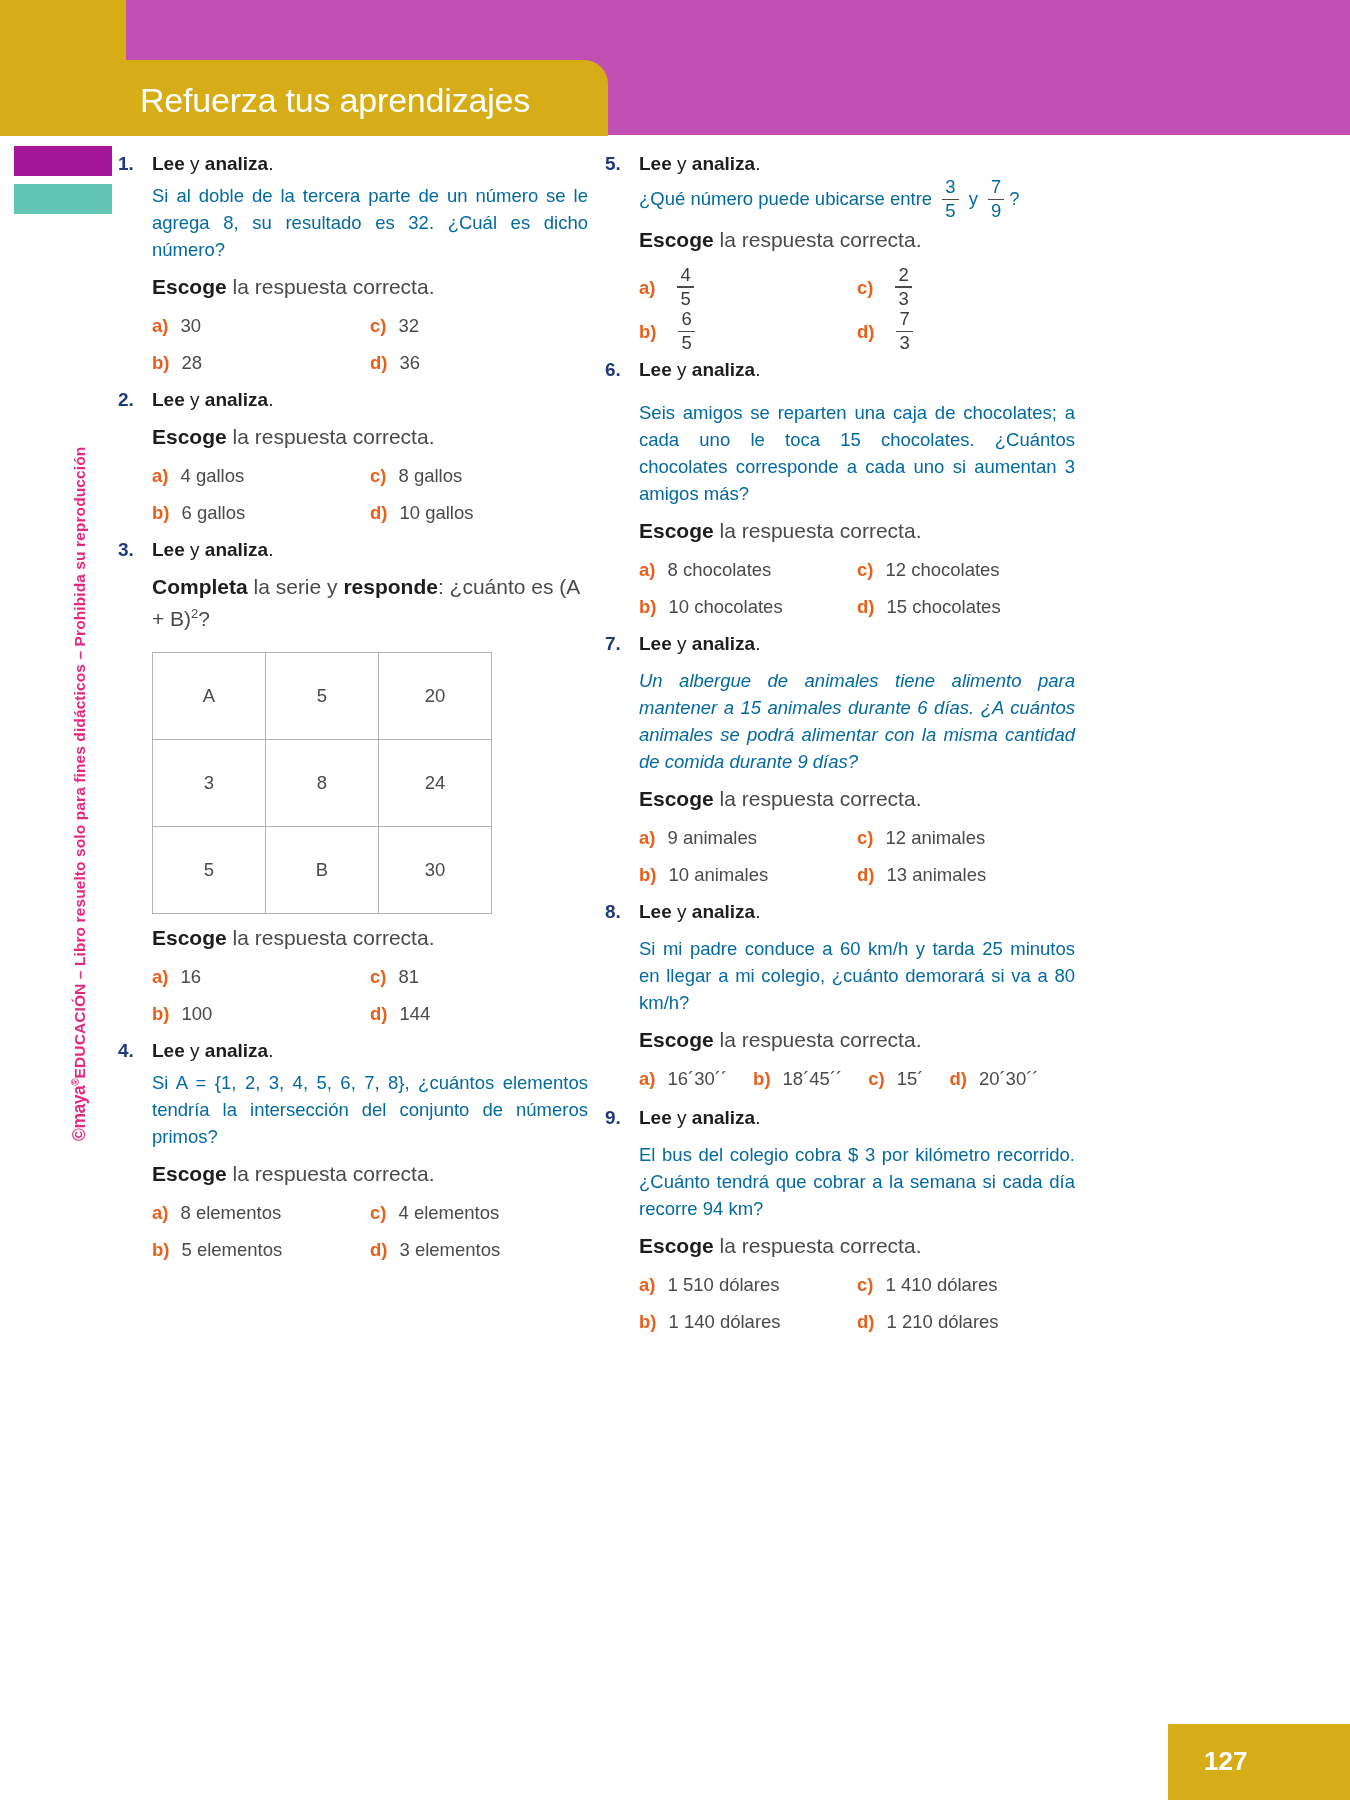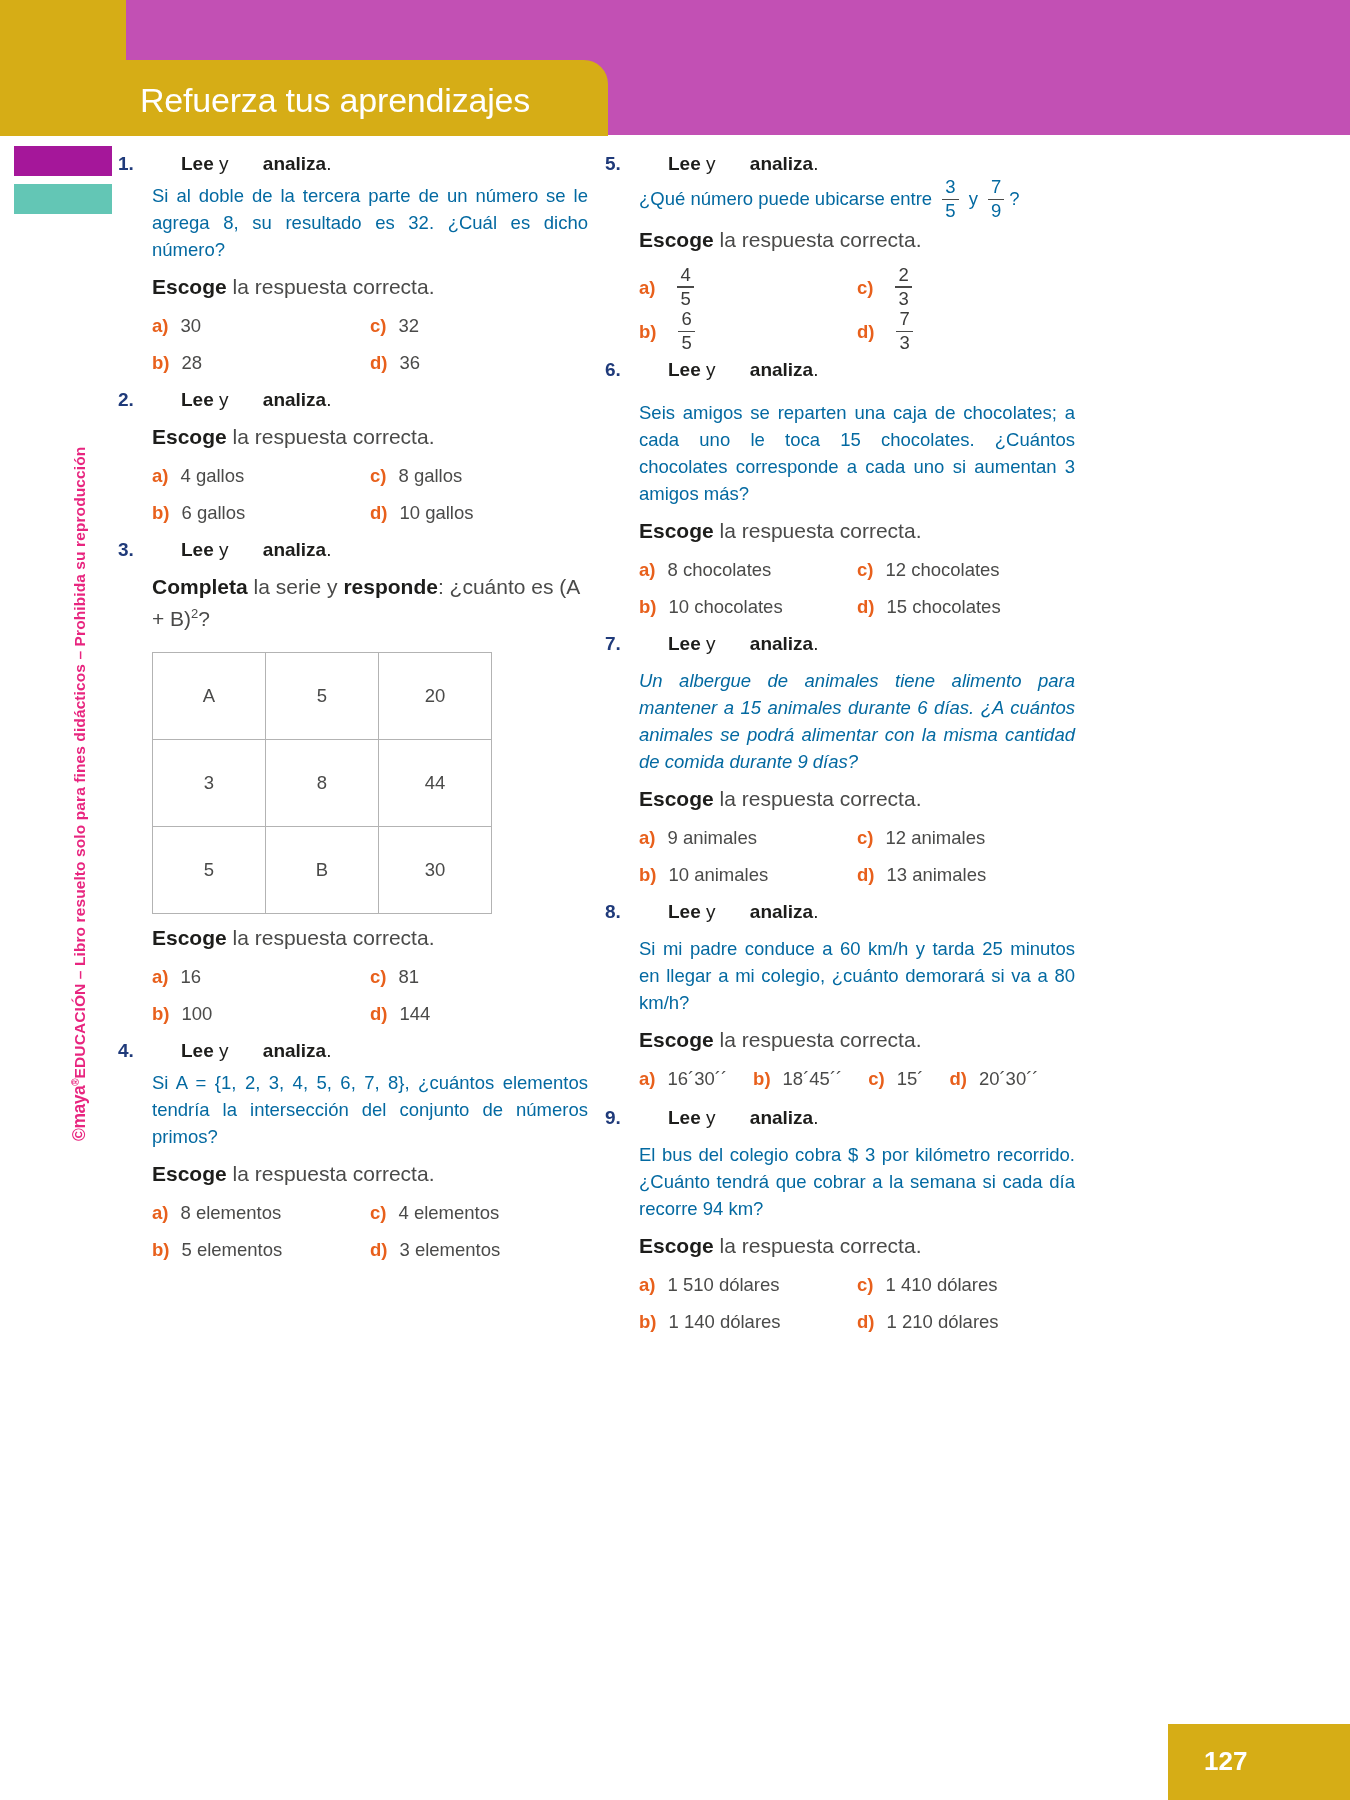--- a/index.html
+++ b/index.html
@@ -52,21 +52,21 @@
   .col-right{left:605px;width:470px;}
 
   
   .q{position:relative;margin-bottom:0;}
   .q-head{display:flex;align-items:flex-start;}
   .q-num{
     color:#1f3a7a;font-weight:bold;font-size:19px;width:34px;flex:0 0 34px;
     text-align:left;line-height:27px;
   }
   .q-title{font-size:19px;line-height:27px;color:#1d1d1b;}
-  .q-title b{font-weight:bold;margin-left:29px;}
+  .q-title b{font-weight:bold;}
   .q-body{margin-left:34px;}
   .q-text{
     font-size:18.5px;line-height:27px;color:#0369a1;text-align:justify;
     margin-top:5px;
   }
   .q-text.nojust{text-align:left;}
   .prompt{
     font-size:21px;line-height:27px;color:#4a4a49;margin-top:10px;
   }
   .prompt b{font-weight:bold;color:#1d1d1b;}
@@ -205,21 +205,21 @@
       <table class="serie-table">
         <tbody>
             <tr>
           <td>A</td>
           <td>5</td>
           <td>20</td>
         </tr>
         <tr>
           <td>3</td>
           <td>8</td>
-          <td>44</td>
+          <td>24</td>
         </tr>
         <tr>
           <td>5</td>
           <td>B</td>
           <td>30</td>
         </tr>
       </tbody>
         </table>
 
       <div class="prompt"><b>Escoge</b><span> la respuesta correcta.</span></div>

